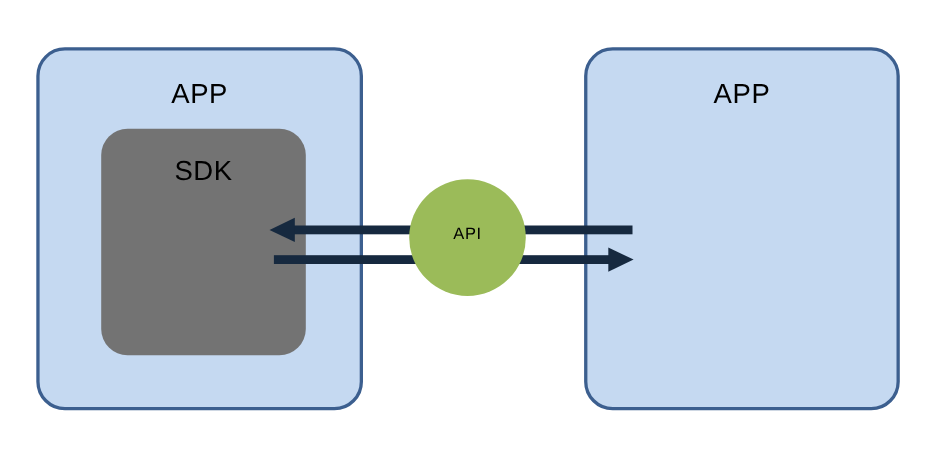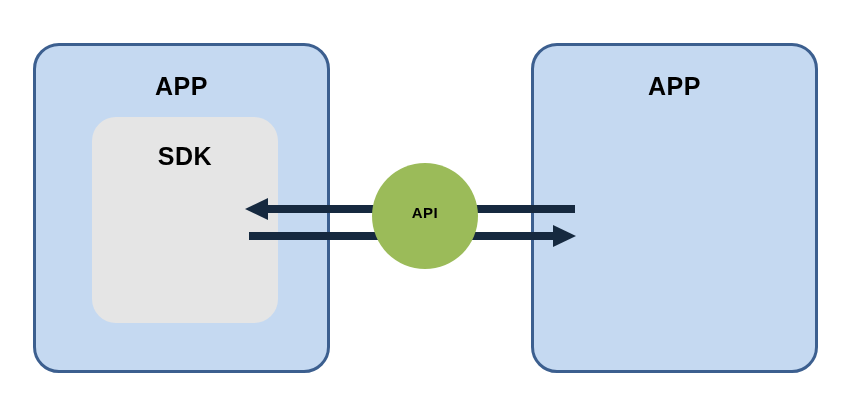--- a/index.html
+++ b/index.html
@@ -32,21 +32,21 @@
     width: 297px;
     height: 330px;
   }
   #app-right {
     left: 531px;
     top: 43px;
     width: 287px;
     height: 330px;
   }
   .sdk-box {
-    background: #e5e5e5;
+    background: #737373;
     border-radius: 24px;
     border: none;
     padding-left: 16px;
   }
   #sdk {
     left: 92px;
     top: 117px;
     width: 186px;
     height: 206px;
   }
@@ -56,21 +56,21 @@
     width: 106px;
     height: 106px;
     background: #9bbb59;
     border-radius: 50%;
   }
   .node-label {
     position: absolute;
     left: 0;
     right: 0;
     text-align: center;
-    font-weight: bold;
+    font-weight: normal;
     color: #000000;
     letter-spacing: 0.5px;
     line-height: 1;
     user-select: none;
   }
   .app-label {
     top: 28px;
     font-size: 25px;
   }
   .sdk-label {

